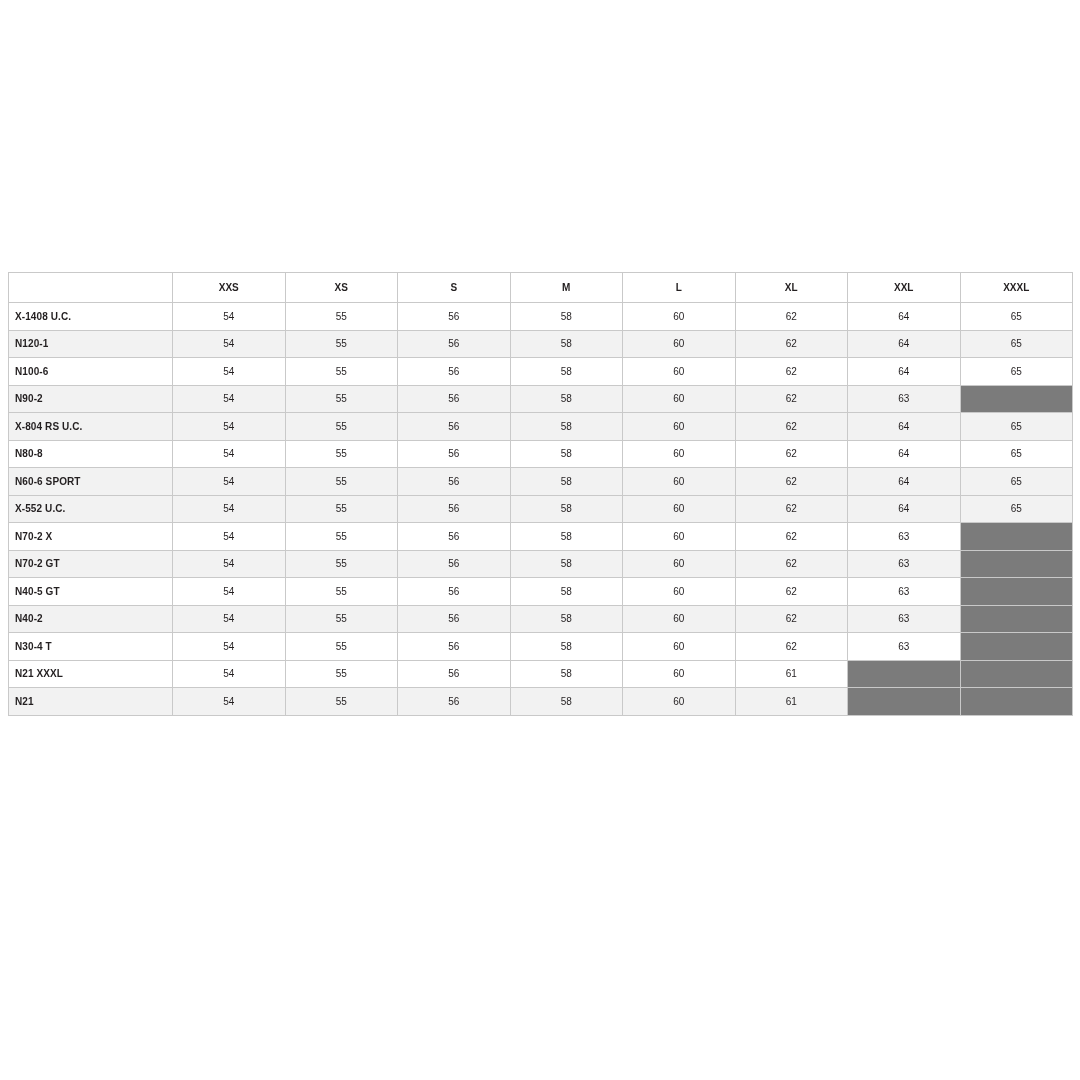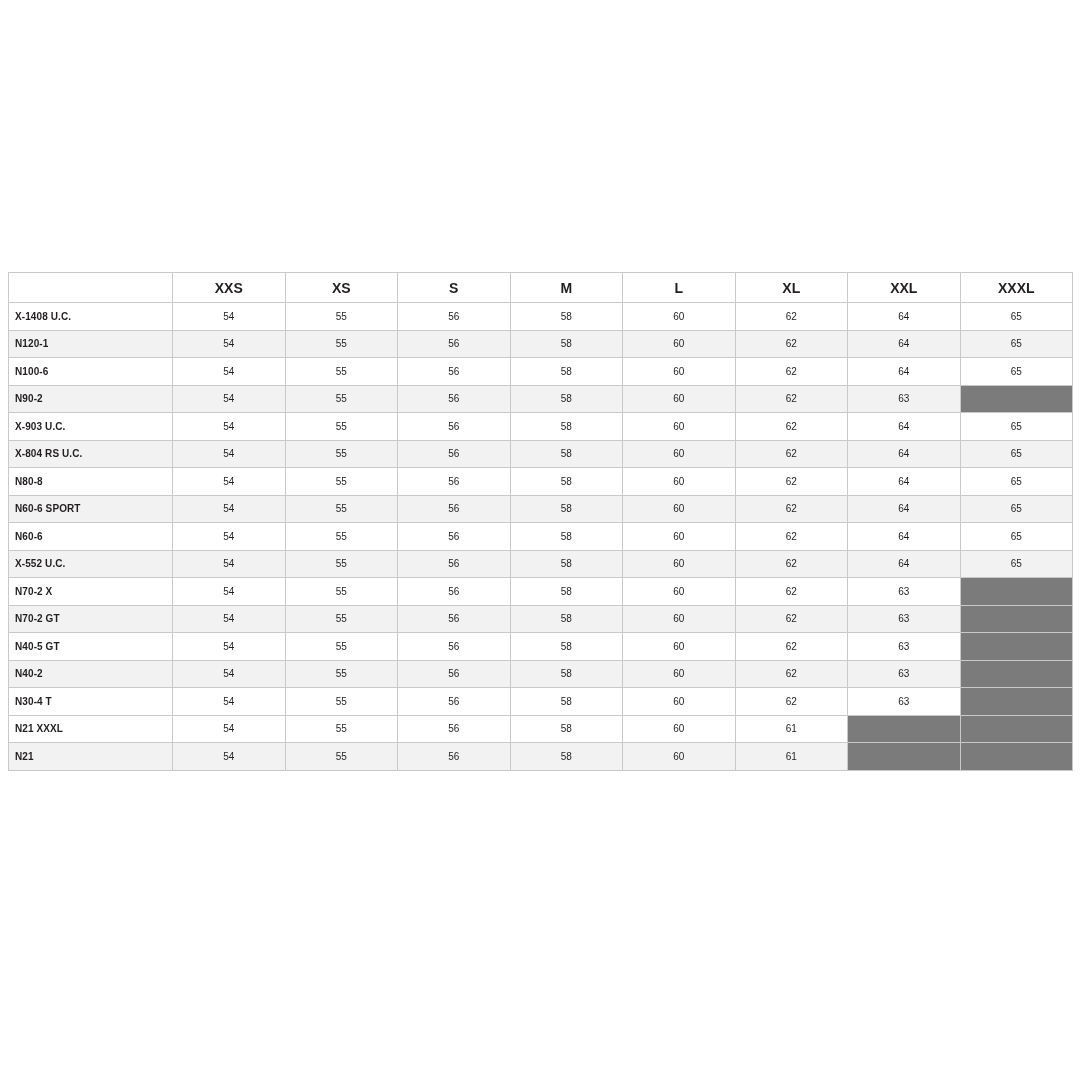--- a/index.html
+++ b/index.html
@@ -36,21 +36,21 @@
   table.size-chart td {
     border: 1px solid #c9c9c9;
     height: 27.5px;
     padding: 0 6px;
     box-sizing: border-box;
     vertical-align: middle;
   }
   table.size-chart thead th {
     background: #ffffff;
     font-weight: bold;
-    font-size: 14px;
+    font-size: 10px;
     text-align: center;
     height: 30px;
   }
   table.size-chart thead th.corner {
     text-align: left;
   }
   td.model {
     font-weight: bold;
     text-align: left;
     font-size: 10px;
@@ -135,31 +135,20 @@
             <td class="model">N90-2</td>
             <td class="value">54</td>
             <td class="value">55</td>
             <td class="value">56</td>
             <td class="value">58</td>
             <td class="value">60</td>
             <td class="value">62</td>
             <td class="value">63</td>
             <td class="value blocked"></td>
           </tr>
-          <tr class="odd">
-            <td class="model">X-903 U.C.</td>
-            <td class="value">54</td>
-            <td class="value">55</td>
-            <td class="value">56</td>
-            <td class="value">58</td>
-            <td class="value">60</td>
-            <td class="value">62</td>
-            <td class="value">64</td>
-            <td class="value">65</td>
-          </tr>
           <tr class="even">
             <td class="model">X-804 RS U.C.</td>
             <td class="value">54</td>
             <td class="value">55</td>
             <td class="value">56</td>
             <td class="value">58</td>
             <td class="value">60</td>
             <td class="value">62</td>
             <td class="value">64</td>
             <td class="value">65</td>
@@ -170,31 +159,20 @@
             <td class="value">55</td>
             <td class="value">56</td>
             <td class="value">58</td>
             <td class="value">60</td>
             <td class="value">62</td>
             <td class="value">64</td>
             <td class="value">65</td>
           </tr>
           <tr class="even">
             <td class="model">N60-6 SPORT</td>
-            <td class="value">54</td>
-            <td class="value">55</td>
-            <td class="value">56</td>
-            <td class="value">58</td>
-            <td class="value">60</td>
-            <td class="value">62</td>
-            <td class="value">64</td>
-            <td class="value">65</td>
-          </tr>
-          <tr class="odd">
-            <td class="model">N60-6</td>
             <td class="value">54</td>
             <td class="value">55</td>
             <td class="value">56</td>
             <td class="value">58</td>
             <td class="value">60</td>
             <td class="value">62</td>
             <td class="value">64</td>
             <td class="value">65</td>
           </tr>
           <tr class="even">

